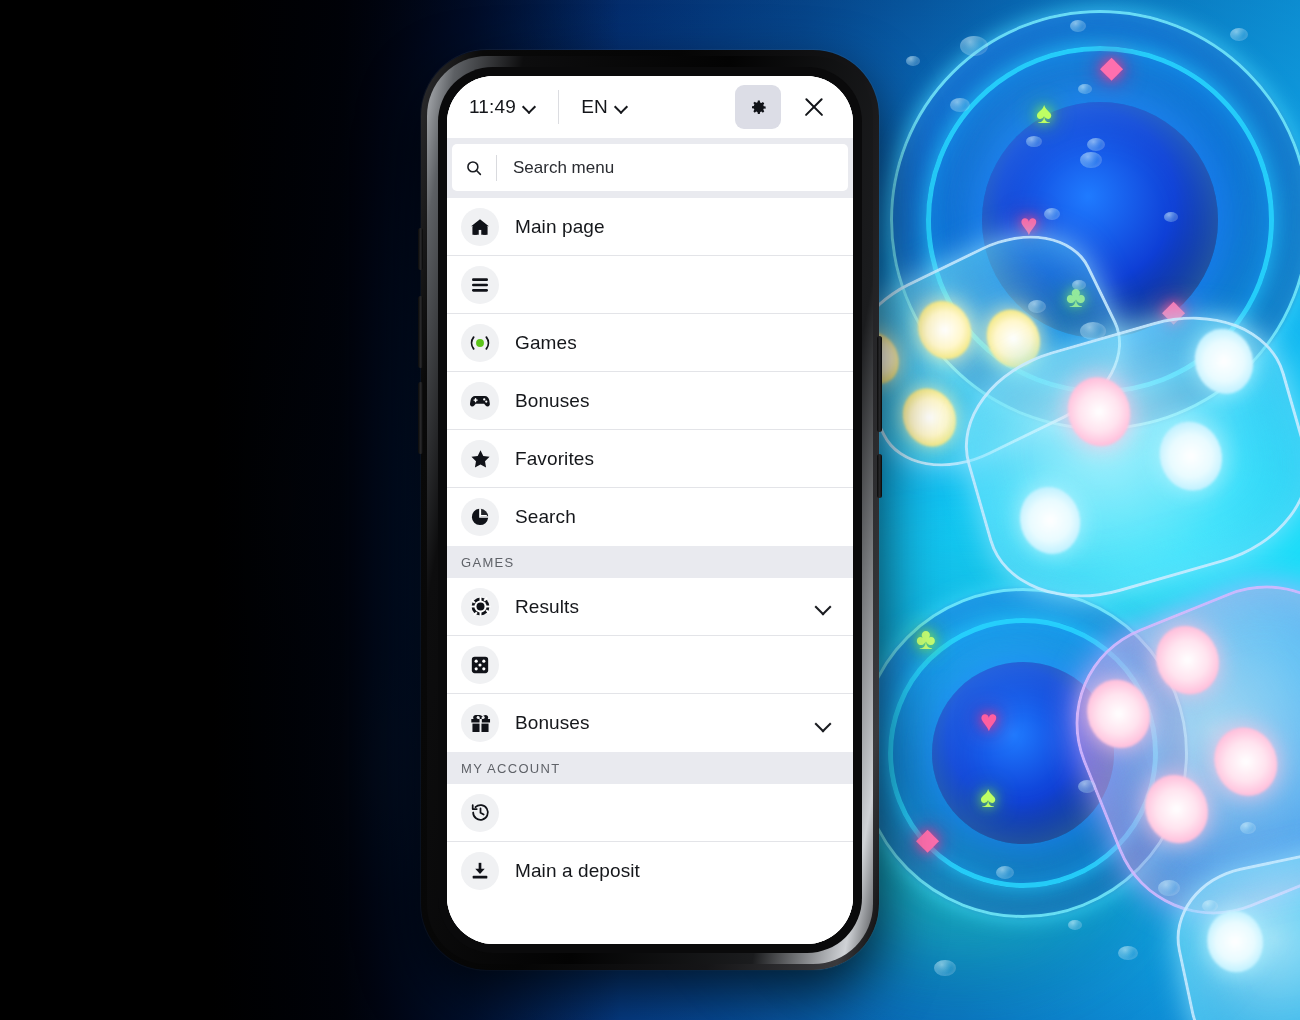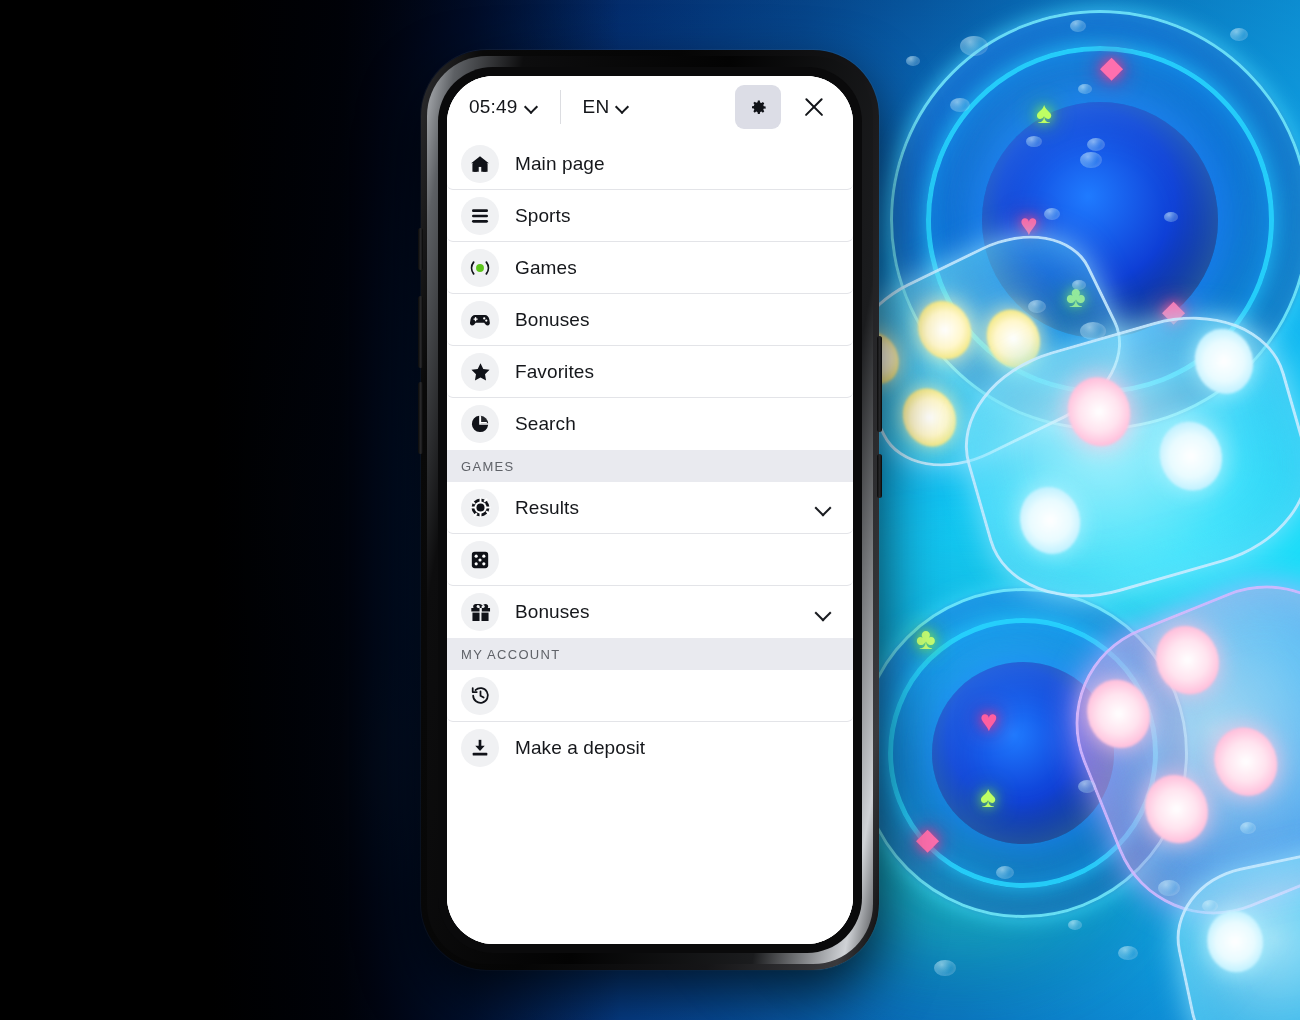--- a/index.html
+++ b/index.html
@@ -180,22 +180,22 @@
   }
   #search-input::placeholder{color:#2a2c31;opacity:1;}
 
   #menu-scroll{flex:1;overflow:hidden;background:#fff;}
 
   .section-header{
     background:#e9eaef;color:#5f6268;font-size:13px;letter-spacing:1.3px;
     padding:9px 8px 8px 14px;text-transform:uppercase;
   }
   .menu-item{
-    height:52px;display:flex;align-items:center;padding:0 16px 0 14px;
-    border-bottom:1px solid #e3e4e8;background:#fff;cursor:pointer;box-sizing:border-box;border-radius:6px;
+    height:58px;display:flex;align-items:center;padding:0 16px 0 14px;
+    border-bottom:1px solid #e3e4e8;background:#fff;cursor:pointer;box-sizing:border-box;
   }
   .menu-item:last-child{border-bottom:0;}
   .item-icon{
     width:38px;height:38px;border-radius:50%;background:#f0f1f3;flex:0 0 38px;
     display:flex;align-items:center;justify-content:center;
   }
   .item-label{
     margin-left:16px;font-size:19px;color:#15171b;flex:1;letter-spacing:0.1px;
   }
   .item-chevron{width:15px;height:15px;position:relative;flex:0 0 15px;margin-right:6px;}
@@ -308,21 +308,21 @@
       <div id="screen">
 
         <div id="notch">
           <div id="notch-speaker"></div>
         </div>
 
         <div id="app">
 
           <div id="topbar">
             <div class="selector" id="time-selector">
-              <span class="val">05:49</span>
+              <span class="val">11:49</span>
               <span class="chev"></span>
             </div>
 
             <div id="topbar-divider"></div>
 
             <div class="selector" id="language-selector">
               <span class="val">EN</span>
               <span class="chev"></span>
             </div>
 
@@ -335,20 +335,32 @@
                   <path d="M21 13.2v-2.4l-2.3-.4a6.9 6.9 0 0 0-.7-1.7l1.3-1.9-1.7-1.7-1.9 1.3a6.9 6.9 0 0 0-1.7-.7L13.6 3h-2.4l-.4 2.3a6.9 6.9 0 0 0-1.7.7L7.2 4.7 5.5 6.4l1.3 1.9c-.3.5-.5 1.1-.7 1.7L3.8 10.4v2.4l2.3.4c.2.6.4 1.2.7 1.7l-1.3 1.9 1.7 1.7 1.9-1.3c.5.3 1.1.5 1.7.7l.4 2.3h2.4l.4-2.3c.6-.2 1.2-.4 1.7-.7l1.9 1.3 1.7-1.7-1.3-1.9c.3-.5.5-1.1.7-1.7l2.3-.4z"></path>
                 </svg>
               </span>
             </div>
 
             <div id="close-button">
               <span class="x-glyph"></span>
             </div>
           </div>
 
+          <div id="search-wrap">
+            <div id="search-box">
+              <div id="search-icon-cell">
+                <svg width="18" height="18" viewBox="0 0 24 24" fill="none" stroke="#1b1d22" stroke-width="2.1" stroke-linecap="round">
+                  <circle cx="10.5" cy="10.5" r="6.6"></circle>
+                  <line x1="15.4" y1="15.4" x2="20.5" y2="20.5"></line>
+                </svg>
+              </div>
+              <div id="search-sep"></div>
+              <input id="search-input" type="text" placeholder="Search menu" style="">
+            </div>
+          </div>
 
           <div id="menu-scroll">
 
             <div>
               <div class="menu-item">
                 <span class="item-icon">
                   <svg width="20" height="20" viewBox="0 0 24 24" fill="#101218">
                     <path d="M12 2.6 1.4 11.2h3v10.2h6.1v-6h3v6h6.1V11.2h3L12 2.6zm0 3.9 5.2 4.2v.5h-2l-3.2-2.6L8.8 11h-2v-.5L12 6.5z"></path>
                     <path d="M12 4.2 2.9 11.6v9.8h5.3v-6.1h7.6v6.1h5.3v-9.8L12 4.2z"></path>
                   </svg>
@@ -357,21 +369,20 @@
               </div>
 
               <div class="menu-item">
                 <span class="item-icon">
                   <svg width="20" height="16" viewBox="0 0 24 20" fill="#101218">
                     <rect x="2" y="1.6" width="20" height="3.4" rx="1.7"></rect>
                     <rect x="2" y="8.3" width="20" height="3.4" rx="1.7"></rect>
                     <rect x="2" y="15" width="20" height="3.4" rx="1.7"></rect>
                   </svg>
                 </span>
-                <span class="item-label">Sports</span>
               </div>
 
               <div class="menu-item">
                 <span class="item-icon">
                   <svg width="24" height="20" viewBox="0 0 28 22">
                     <circle cx="14" cy="11" r="4.6" fill="#5cc41a"></circle>
                     <path d="M6.6 4.2a11 11 0 0 0 0 13.6" stroke="#101218" stroke-width="2.1" fill="none" stroke-linecap="round"></path>
                     <path d="M21.4 4.2a11 11 0 0 1 0 13.6" stroke="#101218" stroke-width="2.1" fill="none" stroke-linecap="round"></path>
                   </svg>
                 </span>
@@ -474,21 +485,21 @@
 
 
               <div class="menu-item">
                 <span class="item-icon">
                   <svg width="20" height="20" viewBox="0 0 24 24" fill="#101218">
                     <rect x="10.4" y="2.2" width="3.2" height="9"></rect>
                     <path d="M12 15.6 6.3 9.2h11.4L12 15.6z"></path>
                     <rect x="3.2" y="17.6" width="17.6" height="3.4" rx="1"></rect>
                   </svg>
                 </span>
-                <span class="item-label">Make a deposit</span>
+                <span class="item-label">Main a deposit</span>
               </div>
             </div>
 
           </div>
         </div>
       </div>
     </div>
   </div>
 </div>
 

